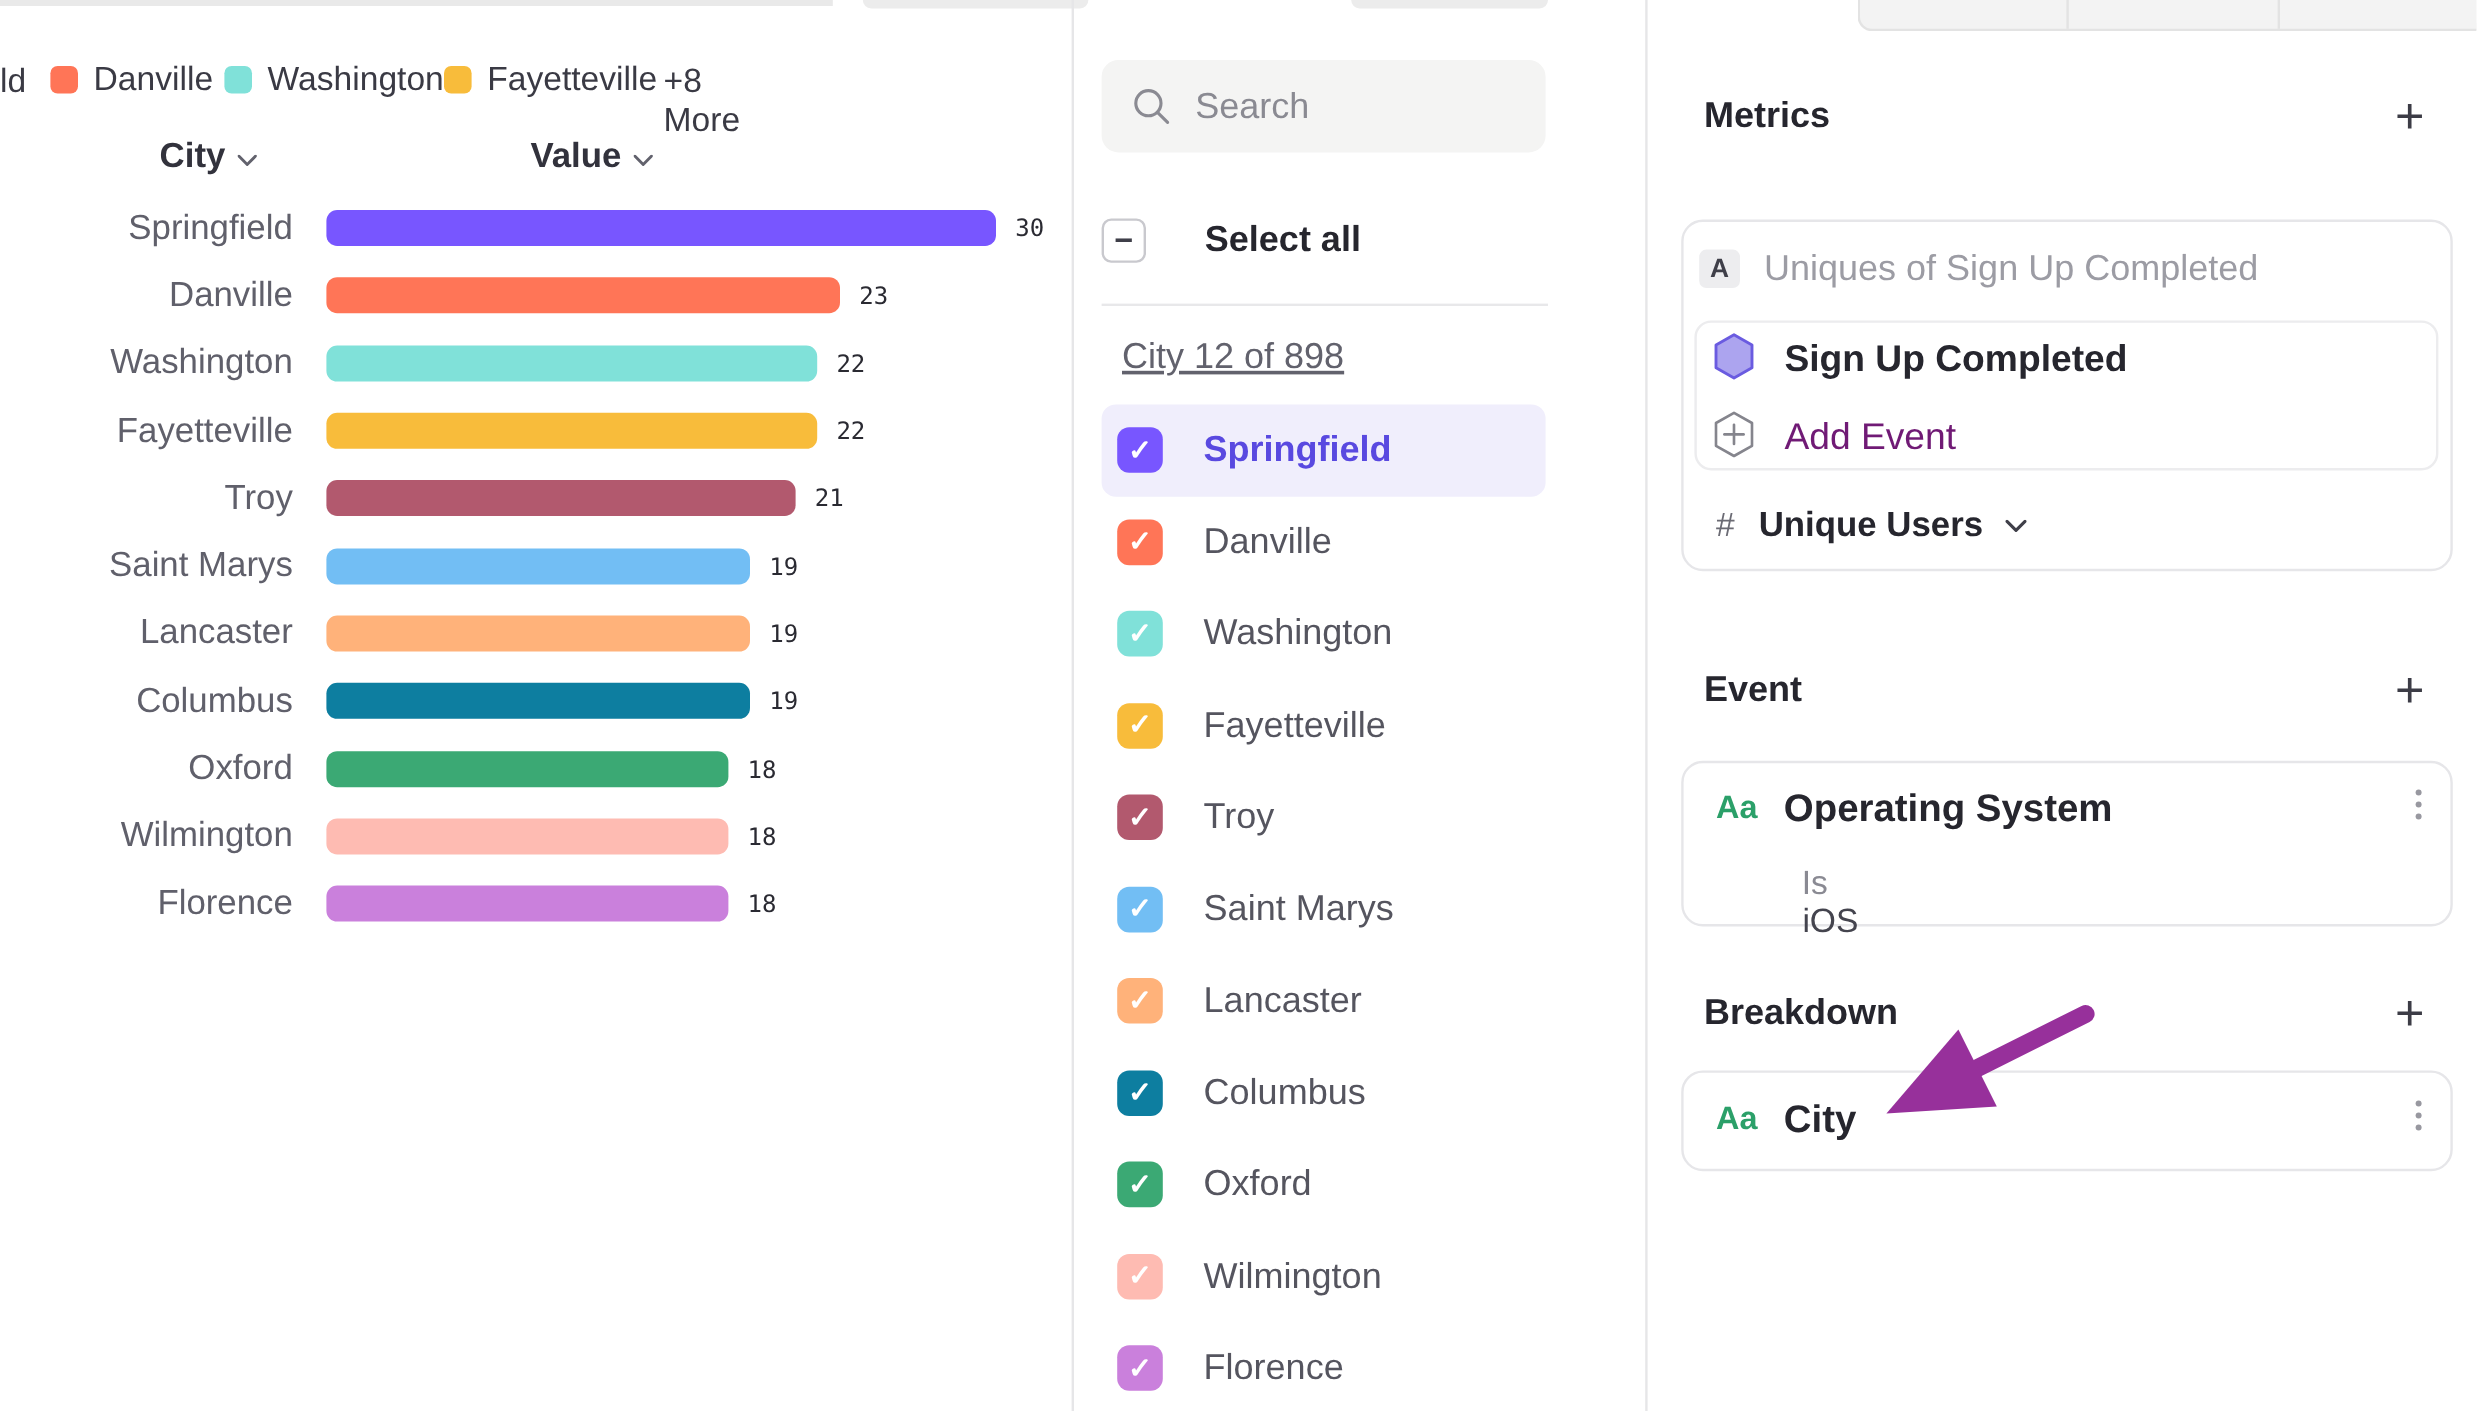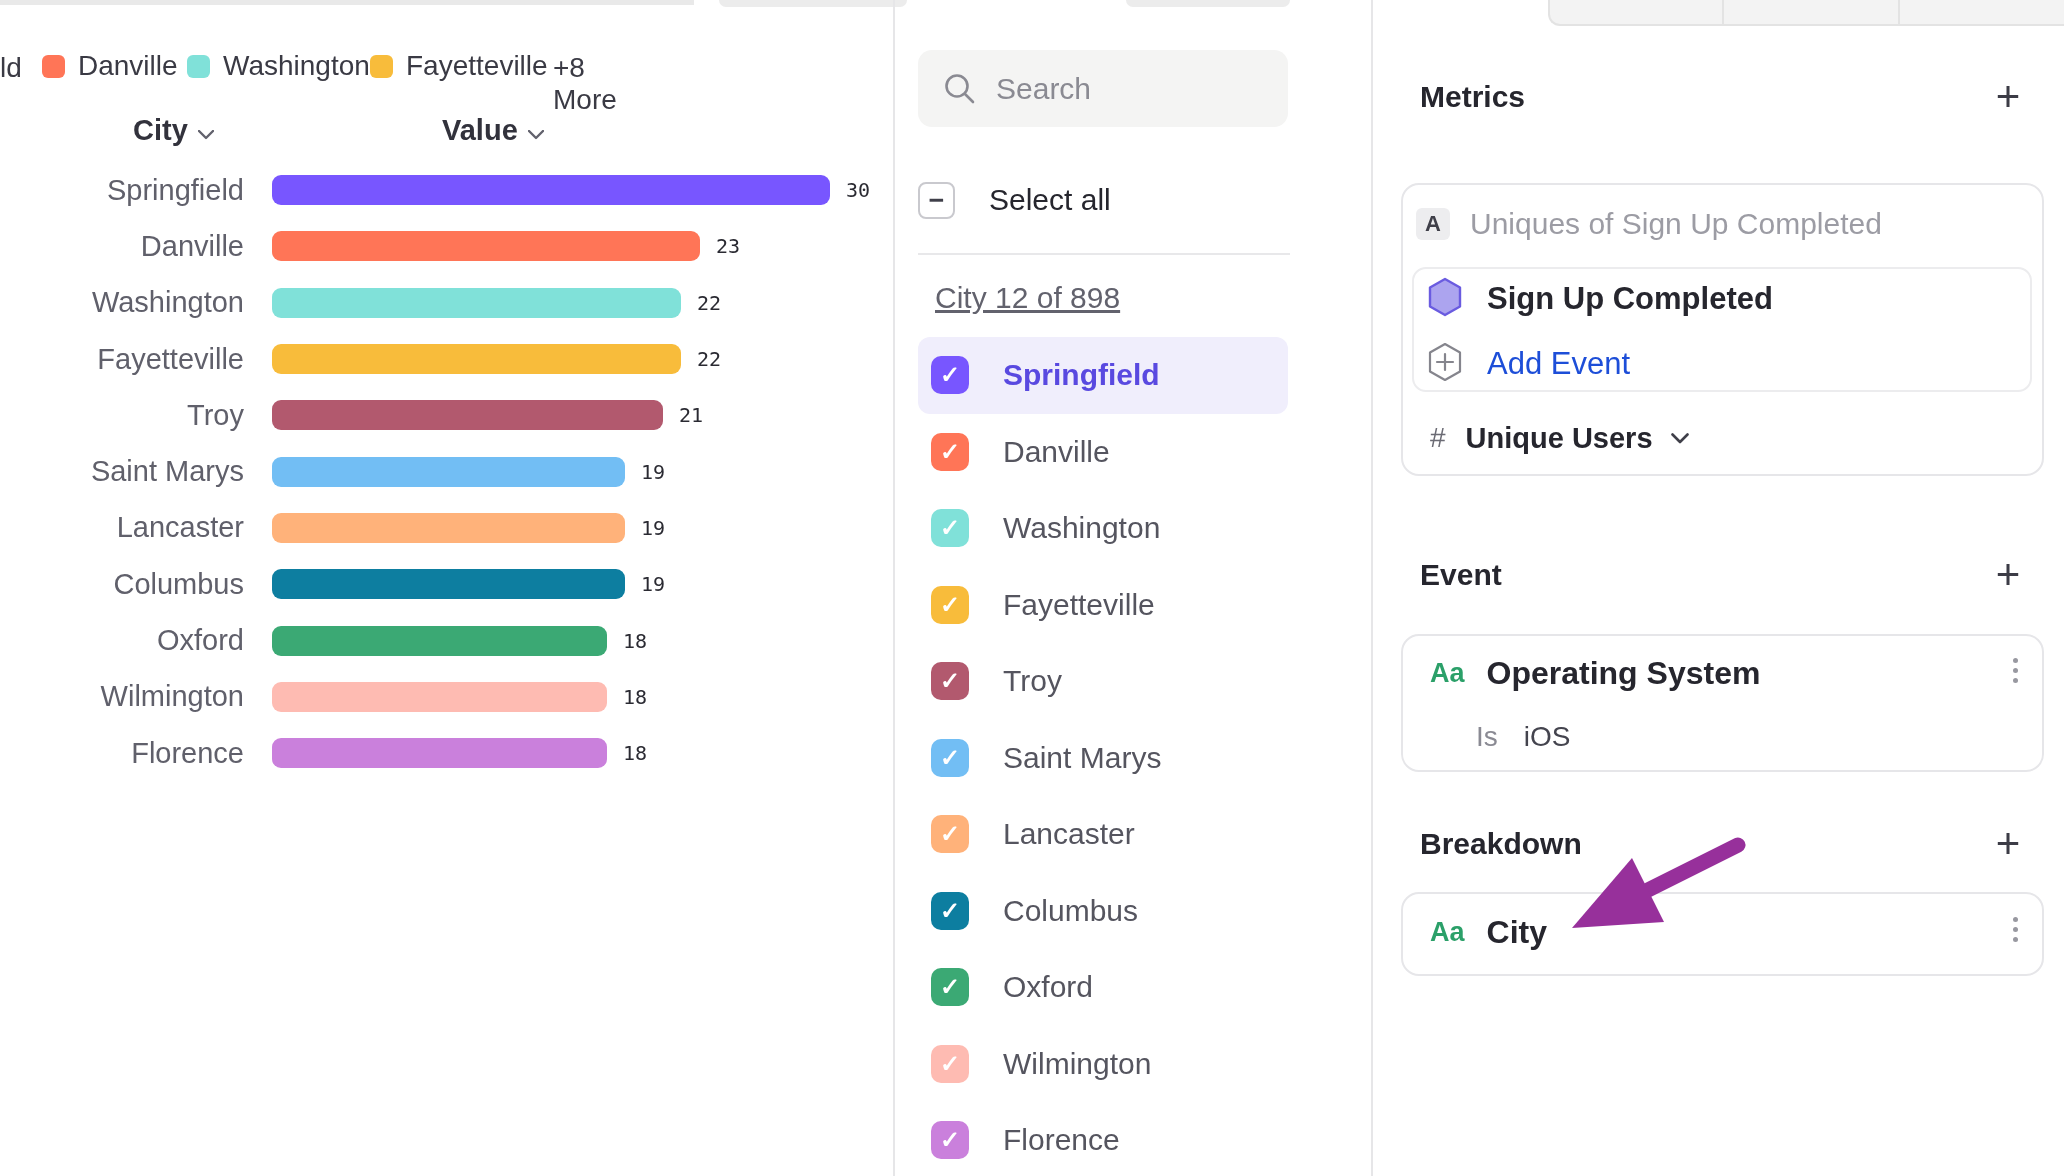--- a/index.html
+++ b/index.html
@@ -33,21 +33,21 @@
   .c-val{margin-left:16px;font-family:"DejaVu Sans Mono",monospace;font-size:20px;color:#2a2a32;}
 
   
   .search-box{position:absolute;left:918px;top:50px;width:370px;height:77px;background:#f4f4f3;border-radius:14px;
               display:flex;align-items:center;}
   .search-icon{margin-left:24px;flex:0 0 auto;display:flex;}
   .search-ph{margin-left:18px;font-size:30px;color:#8a8a92;}
   .selectall-row{position:absolute;left:918px;top:176px;width:370px;height:48px;display:flex;align-items:center;}
   .minus-box{width:37px;height:37px;background:#fff;border:2px solid #c9c9ce;border-radius:8px;box-sizing:border-box;
              display:flex;align-items:center;justify-content:center;font-size:27px;font-weight:700;color:#3f3f49;}
-  .selectall-label{margin-left:34px;font-size:30px;font-weight:400;color:#26262e;}
+  .selectall-label{margin-left:49px;font-size:30px;font-weight:700;color:#26262e;}
   .hdiv{position:absolute;left:918px;top:253px;width:372px;height:2px;background:#e8e8ea;}
   .count-label{position:absolute;left:935px;top:281px;font-size:30px;color:#62626d;text-decoration:underline;}
   .city-list{position:absolute;left:918px;top:337px;width:370px;}
   .ci-row{height:76.5px;display:flex;align-items:center;border-radius:12px;}
   .ci-row.hl{background:#f0eefc;}
   .ci-check{width:38px;height:38px;border-radius:10px;margin-left:13px;display:flex;align-items:center;justify-content:center;
             color:#fff;font-size:24px;font-weight:700;flex:0 0 auto;}
   .ci-label{margin-left:34px;font-size:30px;color:#55555f;white-space:nowrap;}
   .ci-row.hl .ci-label{color:#5949e0;font-weight:600;}
 
@@ -56,21 +56,21 @@
   .plus-btn{position:absolute;left:1988px;width:40px;height:40px;display:flex;align-items:center;justify-content:center;
             font-size:42px;font-weight:300;color:#3c3c46;line-height:1;}
   .card{position:absolute;left:1401px;width:643px;background:#fff;border:2px solid #e6e6e9;border-radius:18px;box-sizing:border-box;}
   .a-badge{width:34px;height:32px;background:#ededef;border-radius:6px;display:flex;align-items:center;justify-content:center;
            font-size:22px;font-weight:700;color:#3f3f49;flex:0 0 auto;}
   .metric-top{position:absolute;left:1416px;top:207px;display:flex;align-items:center;}
   .metric-top .txt{margin-left:20px;font-size:30px;color:#9c9ca4;white-space:nowrap;}
   .inner-card{position:absolute;left:1412px;top:267px;width:620px;height:125px;border:2px solid #ececee;border-radius:14px;box-sizing:border-box;}
   .ev-row{position:absolute;left:1427px;height:40px;display:flex;align-items:flex-end;}
   .ev-row .name{margin-left:24px;font-size:31px;font-weight:600;color:#26262e;white-space:nowrap;}
-  .ev-row .ghost{margin-left:24px;font-size:31px;color:#1d4ed8;white-space:nowrap;}
+  .ev-row .ghost{margin-left:24px;font-size:31px;color:#701a75;white-space:nowrap;}
   .agg-row{position:absolute;left:1430px;top:420px;height:36px;display:flex;align-items:center;}
   .agg-hash{font-size:28px;color:#6b6b74;}
   .agg-label{margin-left:20px;font-size:29px;font-weight:700;color:#26262e;}
   .aa{font-size:27px;font-weight:700;color:#2ba069;flex:0 0 auto;}
   .prop-row{position:absolute;left:1430px;height:40px;display:flex;align-items:center;}
   .prop-row .pname{margin-left:22px;font-size:32px;font-weight:700;color:#26262e;white-space:nowrap;}
   .cond-row{position:absolute;left:1476px;height:34px;display:flex;align-items:center;font-size:28px;}
   .cond-row .op{color:#8a8a93;}
   .cond-row .val{margin-left:26px;color:#44444e;font-weight:500;}
   .kebab{position:absolute;left:2006px;width:18px;display:flex;flex-direction:column;align-items:center;gap:5px;}
@@ -289,21 +289,21 @@
   <div class="card" style="top:634px;height:138px;"></div>
   <div class="prop-row" style="top:653px;">
     <span class="aa">Aa</span>
     <span class="pname">Operating System</span>
   </div>
   <div class="kebab" style="top:658px;">
       <i></i>
       <i></i>
       <i></i>
     </div>
-  <div class="cond-row" style="top:720px;">
+  <div class="cond-row" style="top:720px;flex-direction:column;">
     <span class="op">Is</span>
     <span class="val">iOS</span>
   </div>
 
   <div class="sec-head" style="top:827px;">Breakdown</div>
   <div class="plus-btn" style="top:824px;">+</div>
   <div class="card" style="top:892px;height:84px;"></div>
   <div class="prop-row" style="top:912px;">
     <span class="aa">Aa</span>
     <span class="pname">City</span>

